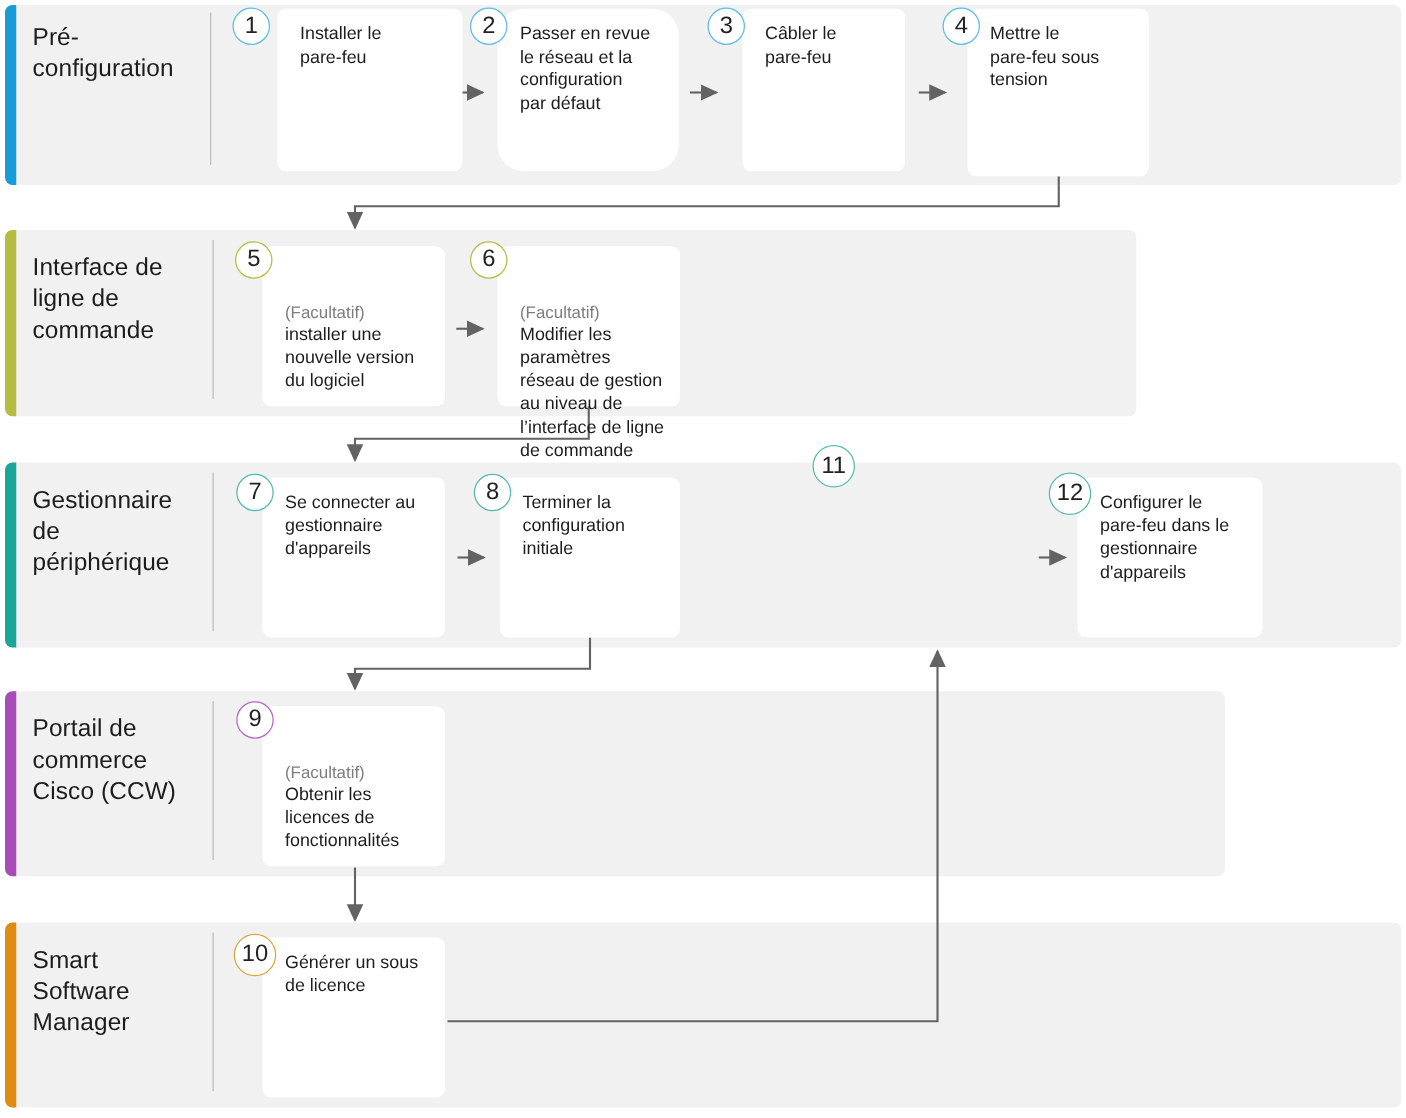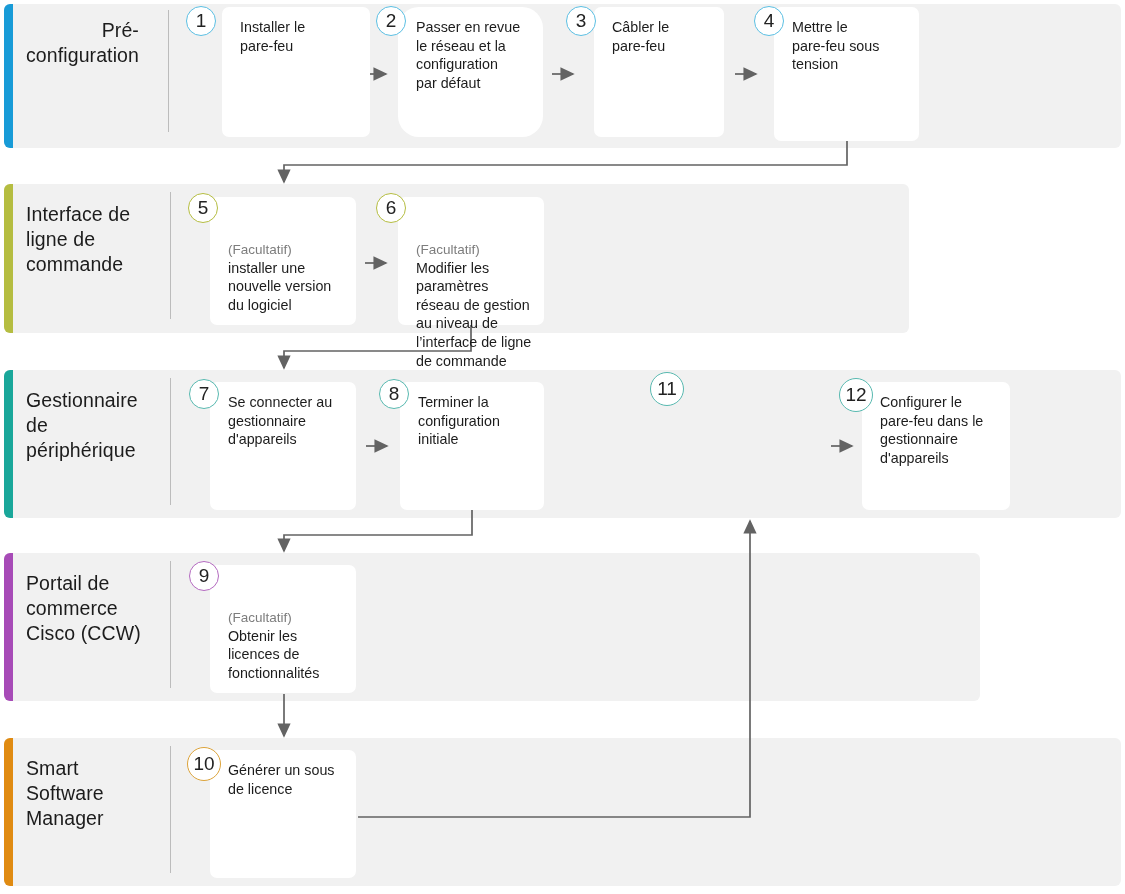--- a/index.html
+++ b/index.html
@@ -94,21 +94,21 @@
     pointer-events: none;
   }
 </style>
 </head>
 <body>
 
 <div id="canvas">
 
   <div class="band" style="left:4px; top:4px; width:1117px; height:144px;">
     <div class="band-accent" style="background:#189bd7;"></div>
-    <div class="band-title" style="top:14px;text-align:right;">Pré-
+    <div class="band-title" style="top:14px;">Pré-
 configuration</div>
     <div class="band-divider" style="left:164px; top:6px; height:122px;"></div>
   </div>
 
   <div class="band" style="left:4px; top:184px; width:905px; height:149px;">
     <div class="band-accent" style="background:#b5bd41;"></div>
     <div class="band-title" style="top:18px;">Interface de
 ligne de
 commande</div>
     <div class="band-divider" style="left:166px; top:8px; height:127px;"></div>
@@ -214,21 +214,21 @@
   </div>
   <div class="num" style="left:189px; top:379px; border-color:#58b9b0;">7</div>
 
   <div class="card" style="left:400px; top:382px; width:144px; height:128px;">
     <div class="card-text">Terminer la
 configuration
 initiale</div>
   </div>
   <div class="num" style="left:379px; top:379px; border-color:#58b9b0;">8</div>
 
-  <div class="num wide" style="left:650px; top:372px; border-color:#58b9b0;">11</div>
+  <div class="num wide" style="left:650px; top:356px; border-color:#58b9b0;">11</div>
 
   <div class="card" style="left:862px; top:382px; width:148px; height:128px;">
     <div class="card-text">Configurer le
 pare-feu dans le
 gestionnaire
 d'appareils</div>
   </div>
   <div class="num wide" style="left:839px; top:378px; border-color:#58b9b0;">12</div>
 
   <div class="card" style="left:210px; top:565px; width:146px; height:128px;">

